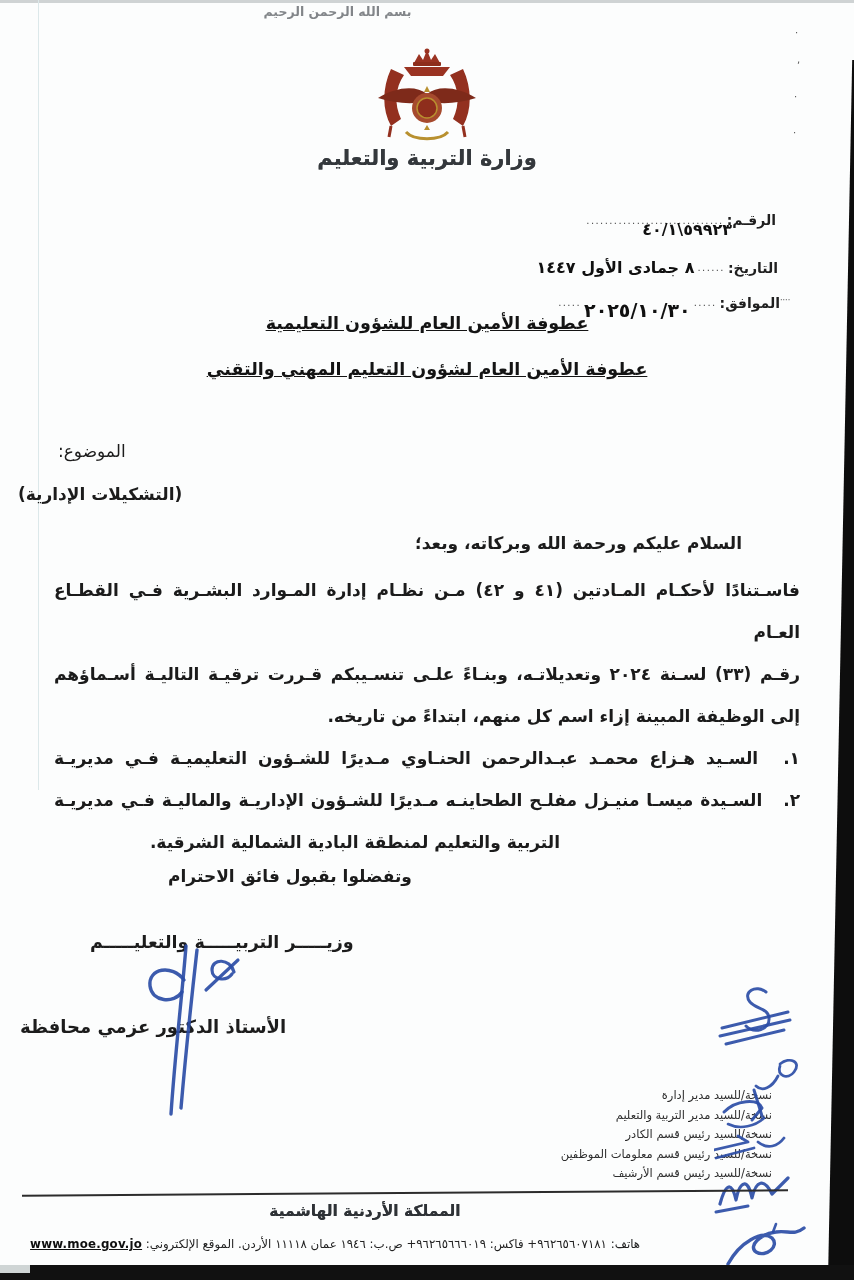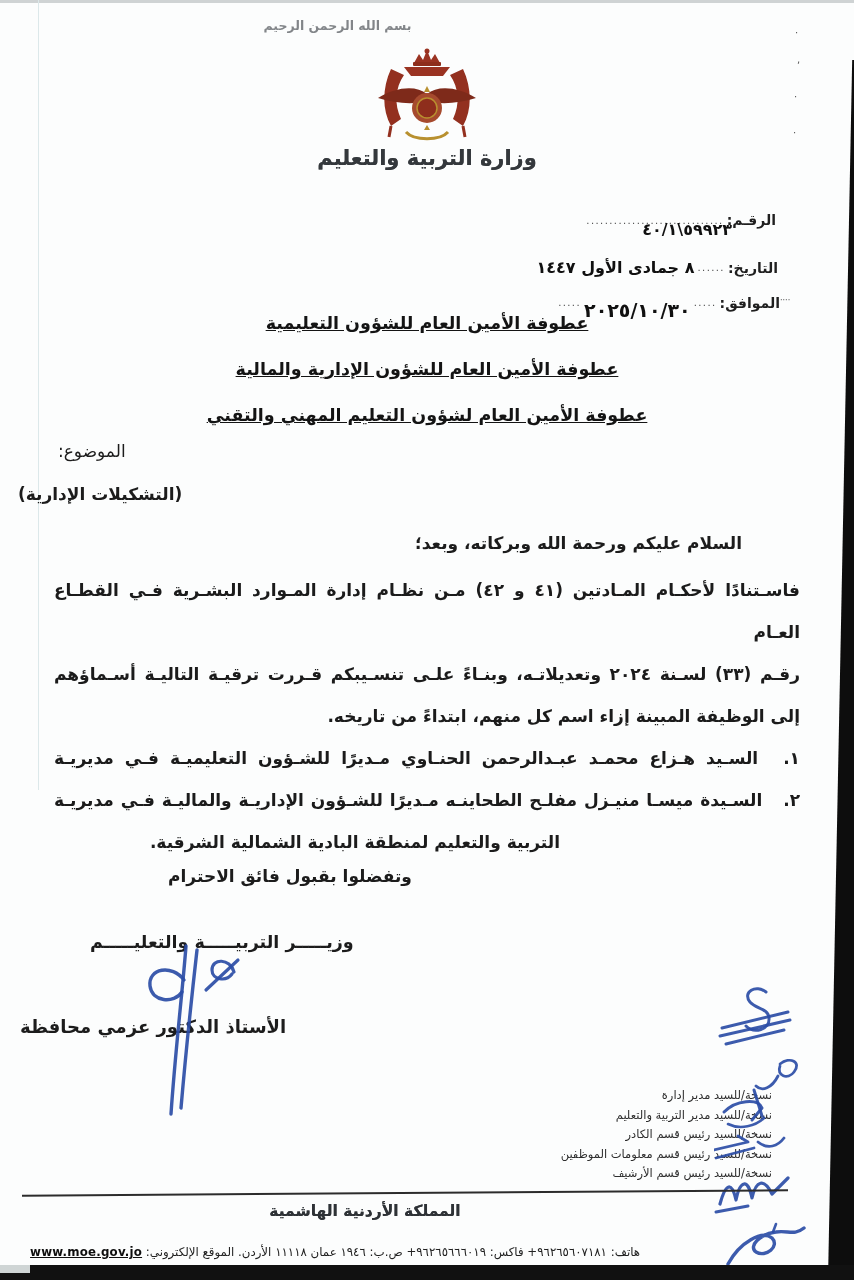--- a/index.html
+++ b/index.html
@@ -12,21 +12,21 @@
   .abs{position:absolute;}
   
   .top-edge{left:0;top:0;width:854px;height:3px;background:#aab0b3;opacity:.55;}
   .fold-line{left:38px;top:0;width:1px;height:790px;background:#dce8ea;}
   .right-wedge{right:0;top:60px;width:26px;height:1220px;background:#0d0d0d;
     clip-path:polygon(93% 0,100% 0,100% 100%,0 100%);}
   .bottom-band{left:0;bottom:0;width:854px;height:15px;background:#111;}
   .bottom-band .lighter{position:absolute;left:0;top:0;width:30px;height:8px;background:#cfd5d5;}
   .speck{position:absolute;color:#555;font-size:10px;line-height:10px;}
   
-  .bismillah{left:0;top:18px;width:675px;text-align:center;font-size:12.5px;color:#6d7175;
+  .bismillah{left:0;top:4px;width:675px;text-align:center;font-size:12.5px;color:#6d7175;
     letter-spacing:1px;font-weight:700;opacity:.85;}
   .crest{left:360px;top:46px;}
   .ministry{left:0;top:146px;width:854px;text-align:center;font-size:21px;font-weight:700;
     color:#34383c;letter-spacing:.5px;text-shadow:0 0 .6px #565a5e;}
   
   .ref-row{position:absolute;display:flex;align-items:center;gap:3px;direction:rtl;}
   .lbl{font-weight:700;font-size:14px;color:#1f1f1f;white-space:nowrap;}
   .dots{font-size:10px;color:#4c4c4c;letter-spacing:1.4px;white-space:nowrap;overflow:hidden;display:inline-block;}
   .val{font-weight:700;font-size:16px;color:#101010;white-space:nowrap;}
   
@@ -44,21 +44,21 @@
   .closing{left:140px;top:866px;width:300px;text-align:center;font-size:17px;font-weight:700;}
   .minister-title{left:50px;top:932px;font-size:17.5px;font-weight:700;margin-left:40px;}
   .minister-name{left:20px;top:1016px;font-size:18px;font-weight:700;}
   
   .cc{right:82px;top:1086px;text-align:right;}
   .cc div{font-size:11.5px;line-height:19.5px;color:#2d2d2d;}
   
   .footer-rule{left:22px;top:1192px;width:766px;border-top:2px solid #2c2c2c;transform:rotate(-.4deg);}
   .kingdom{left:0;top:1202px;width:730px;text-align:center;font-size:15.5px;font-weight:700;
     color:#2e3236;text-shadow:0 0 .5px #4a4e52;}
-  .contact{left:25px;right:214px;top:1237px;font-size:11.8px;color:#222;direction:rtl;white-space:nowrap;margin-top:8px;}
+  .contact{left:25px;right:214px;top:1237px;font-size:11.8px;color:#222;direction:rtl;white-space:nowrap;}
   .contact .num{direction:ltr;unicode-bidi:embed;display:inline-block;}
   .contact .site{direction:ltr;unicode-bidi:embed;display:inline-block;font-weight:700;
     text-decoration:underline;color:#0f0f0f;letter-spacing:.2px;}
   .ink{stroke:#2b4da6;fill:none;stroke-linecap:round;stroke-linejoin:round;opacity:.92;}
 </style>
 </head>
 <body>
 
 <div class="page">
 
@@ -106,21 +106,20 @@
 
   <div class="ref-row" style="top:284px;right:74px;">
     <span class="lbl">الموافق:</span>
     <span class="dots">.....</span>
     <span class="val" dir="ltr" style="font-size:19px;margin-top:15px;">٢٠٢٥/١٠/٣٠</span>
     <span class="dots">.....</span>
   </div>
 
   <div class="abs addr">
     <div>عطوفة الأمين العام للشؤون التعليمية</div>
-    <div>عطوفة الأمين العام للشؤون الإدارية والمالية</div>
     <div>عطوفة الأمين العام لشؤون التعليم المهني والتقني</div>
   </div>
 
   <div class="abs subject-label">الموضوع:</div>
   <div class="abs subject-value">(التشكيلات الإدارية)</div>
 
   <div class="abs salutation">السلام عليكم ورحمة الله وبركاته، وبعد؛</div>
 
   <div class="abs body-block">
     <div class="body-line just">فاسـتنادًا لأحكـام المـادتين (٤١ و ٤٢) مـن نظـام إدارة المـوارد البشـرية فـي القطـاع العـام</div>

